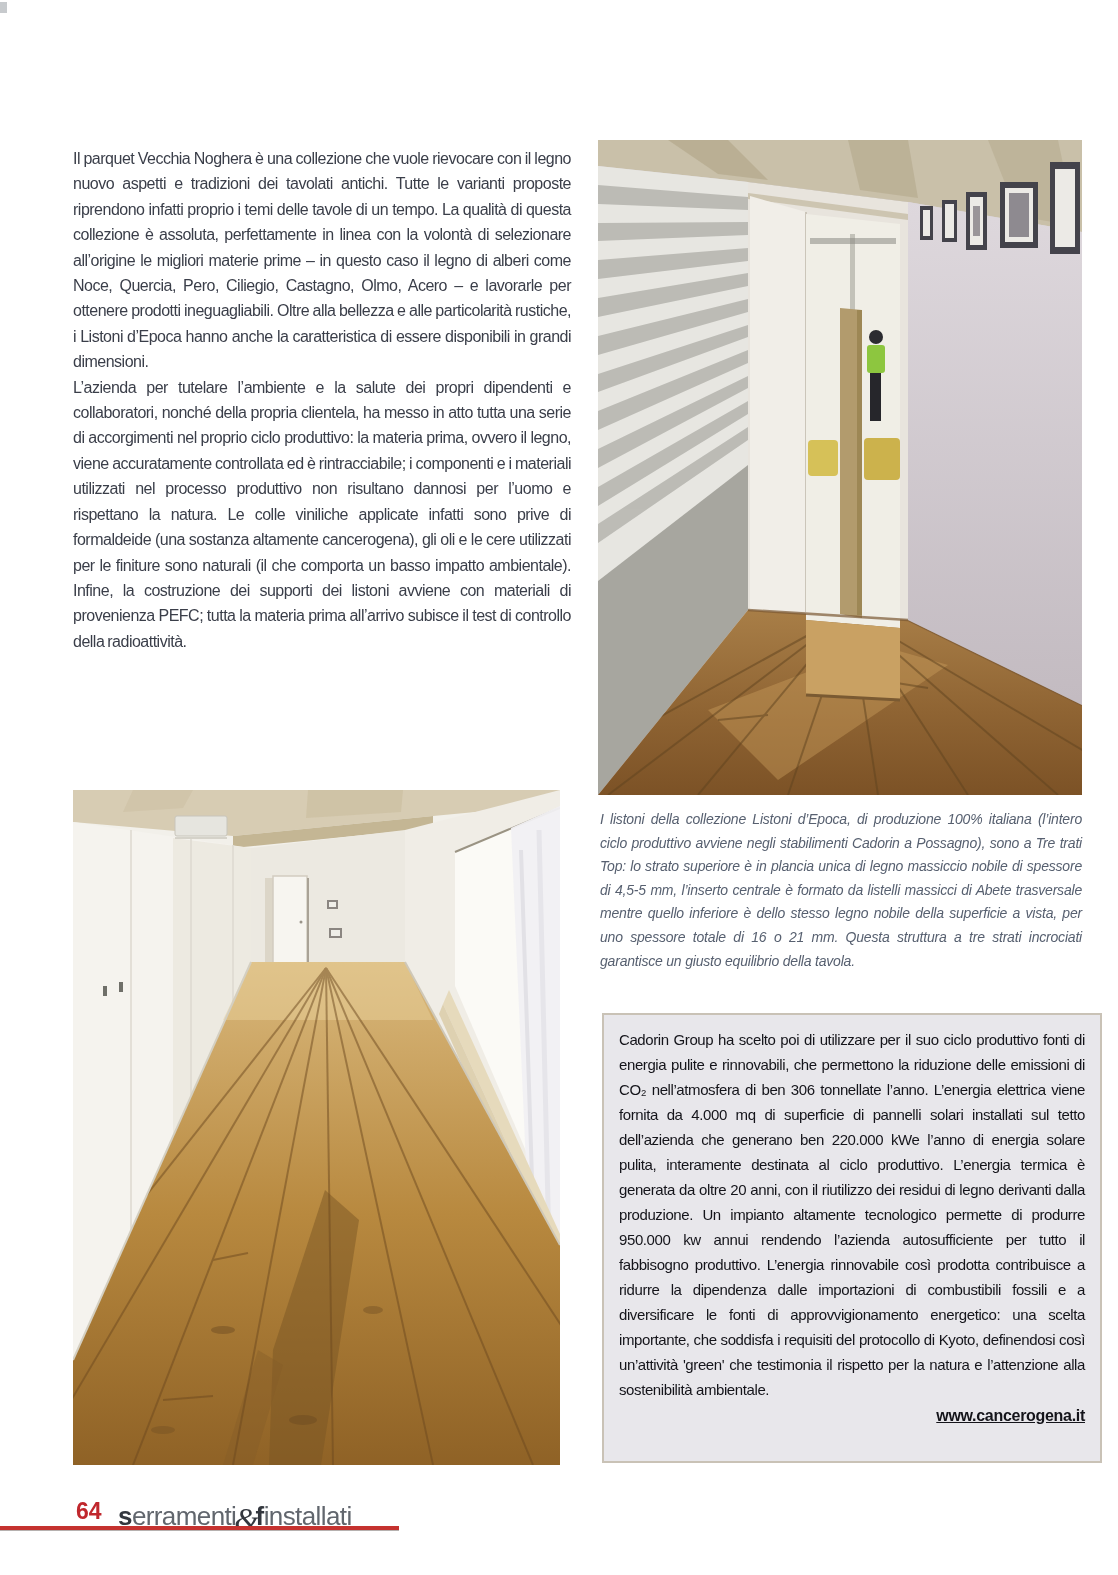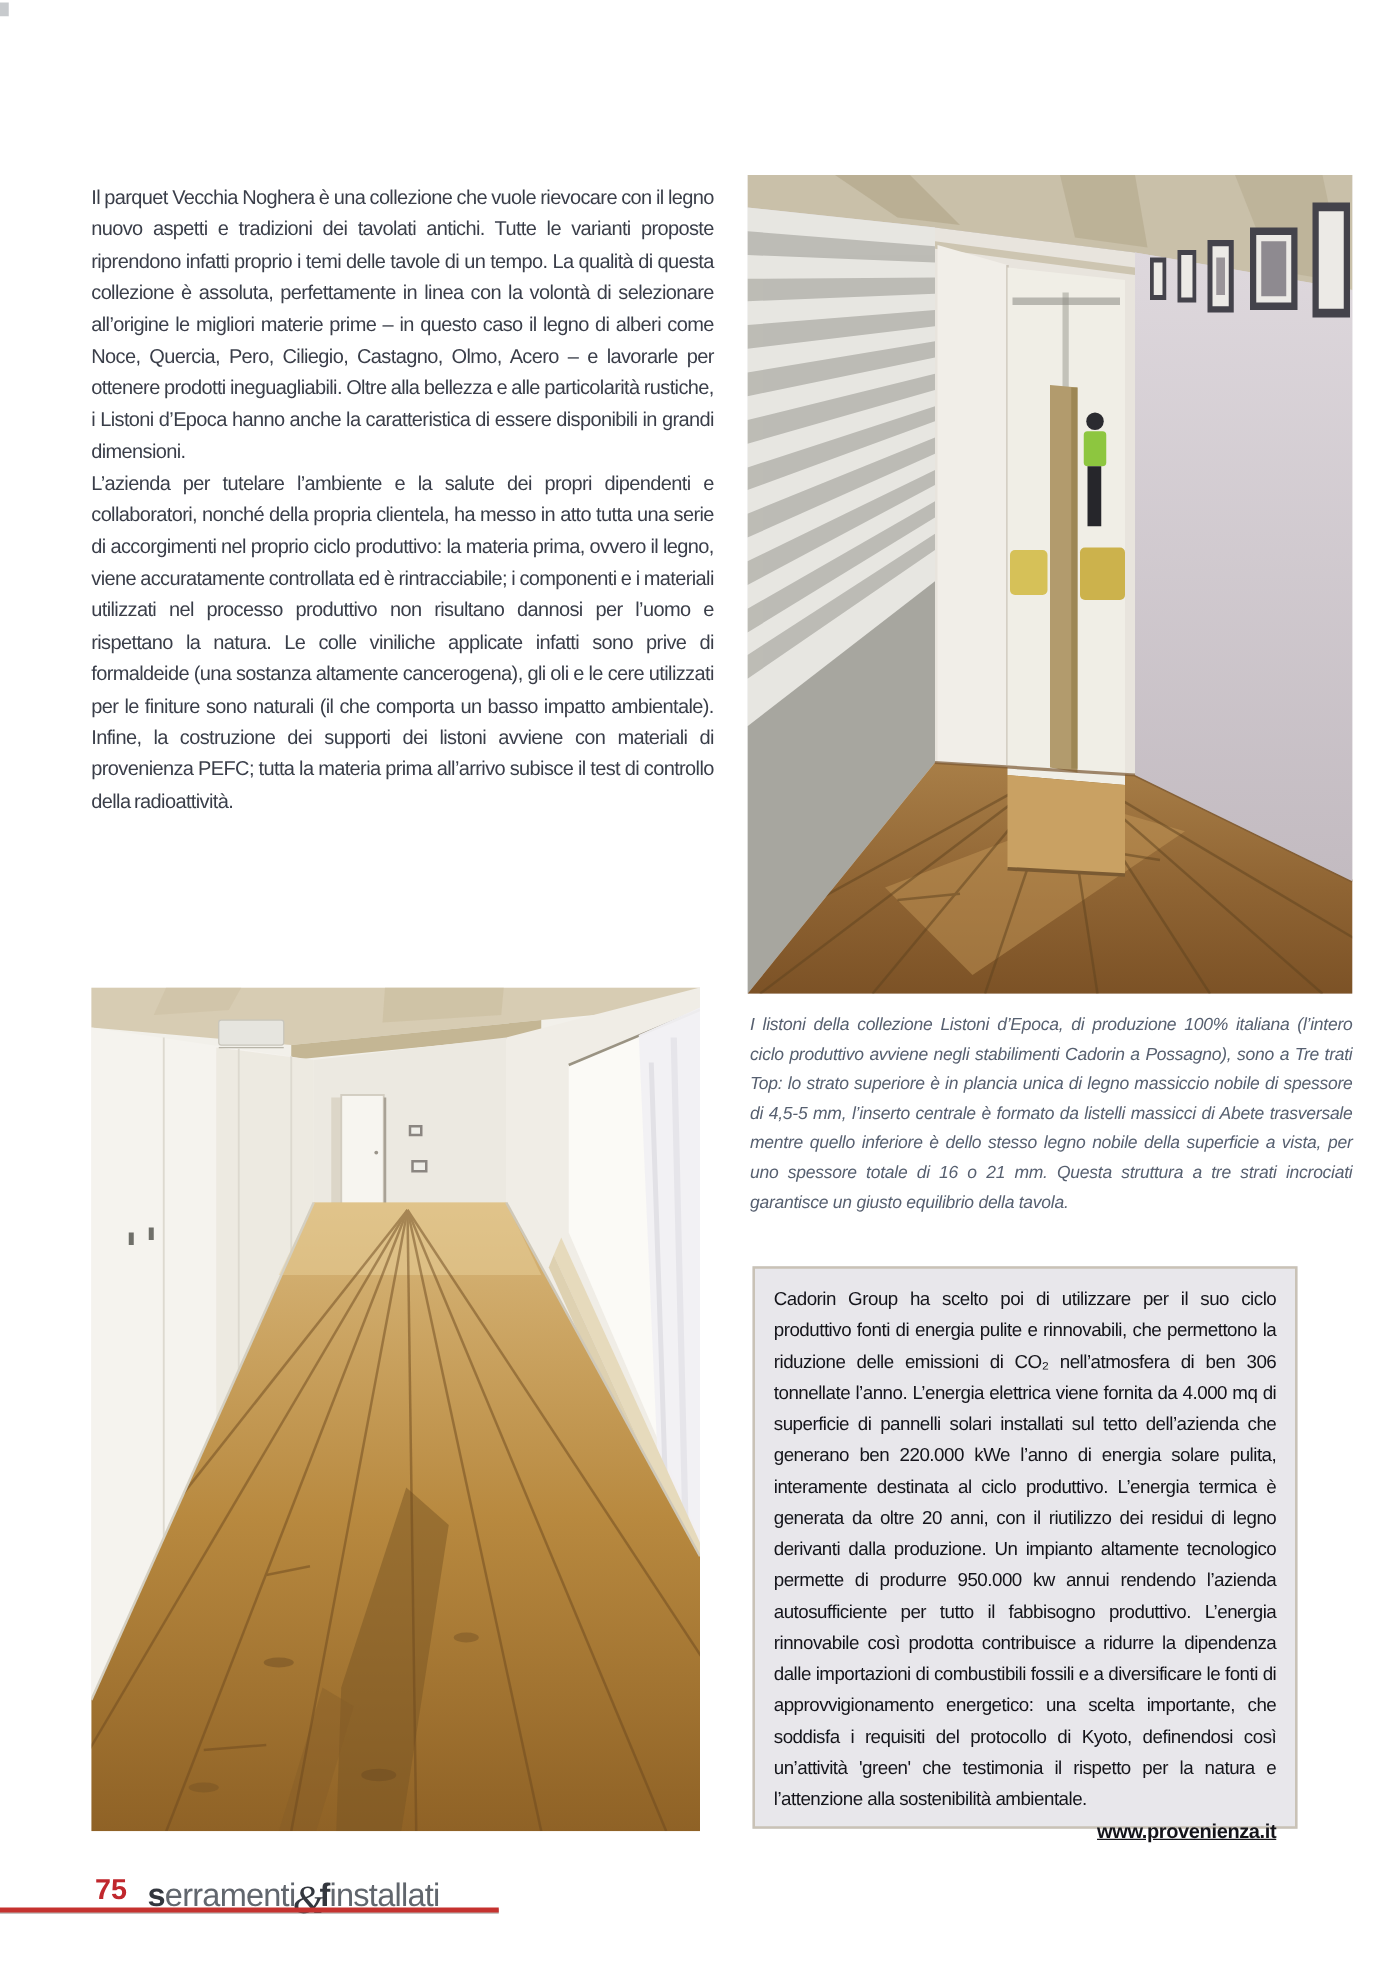--- a/index.html
+++ b/index.html
@@ -27,21 +27,21 @@
 
   
   #caption {
     position:absolute; left:600px; top:808px; width:482px;
     font-style:italic; font-size:14px; line-height:23.6px;
     color:var(--caption-text,#576070); text-align:justify; letter-spacing:-0.2px;
   }
 
   
   #infobox {
-    position:absolute; left:602px; top:1013px; width:436px; height:450px;
+    position:absolute; left:602px; top:1013px; width:500px; height:450px;
     box-sizing:border-box; background:var(--box-bg,#e8e7eb);
     border:2px solid var(--box-border,#c9c2b6);
     padding:12px 15px 10px 15px;
   }
   #infobox .box-body {
     margin:0; font-size:15px; line-height:25px;
     color:var(--box-text,#14141a); text-align:justify; letter-spacing:-0.4px;
   }
   #infobox .link-row { text-align:right; margin-top:1px; line-height:25px; }
   #infobox .box-link {
@@ -242,19 +242,19 @@
     <ellipse cx="230" cy="630" rx="14" ry="5" fill="#6b4a22" opacity=".45"></ellipse>
     <ellipse cx="90" cy="640" rx="12" ry="4" fill="#6b4a22" opacity=".35"></ellipse>
   </g>
   <polyline points="0,570 178,172" stroke="#d4cfc1" stroke-width="2" fill="none"></polyline>
   <polyline points="332,172 487,455" stroke="#cfc8b8" stroke-width="2" fill="none"></polyline>
 </svg>
 
 <div id="infobox">
   <p class="box-body">Cadorin Group ha scelto poi di utilizzare per il suo ciclo produttivo fonti di energia pulite e rinnovabili, che permettono la riduzione delle emissioni di CO₂ nell’atmosfera di ben 306 tonnellate l’anno. L’energia elettrica viene fornita da 4.000 mq di superficie di pannelli solari installati sul tetto dell’azienda che generano ben 220.000 kWe l’anno di energia solare pulita, interamente destinata al ciclo produttivo. L’energia termica è generata da oltre 20 anni, con il riutilizzo dei residui di legno derivanti dalla produzione. Un impianto altamente tecnologico permette di produrre 950.000 kw annui rendendo l’azienda autosufficiente per tutto il fabbisogno produttivo. L’energia rinnovabile così prodotta contribuisce a ridurre la dipendenza dalle importazioni di combustibili fossili e a diversificare le fonti di approvvigionamento energetico: una scelta importante, che soddisfa i requisiti del protocollo di Kyoto, definendosi così un’attività 'green' che testimonia il rispetto per la natura e l’attenzione alla sostenibilità ambientale.</p>
   <div class="link-row">
-    <span class="box-link">www.provenienza.it</span>
+    <span class="box-link">www.cancerogena.it</span>
   </div>
 </div>
 
-<div id="footer-num">75</div>
+<div id="footer-num">64</div>
 <div id="footer-logo"><span class="logo-bold">s</span><span>erramenti</span><span class="logo-amp">&amp;</span><span class="logo-bold">f</span><span>installati</span></div>
 <div id="footer-rule"></div>
 
 </body></html>

